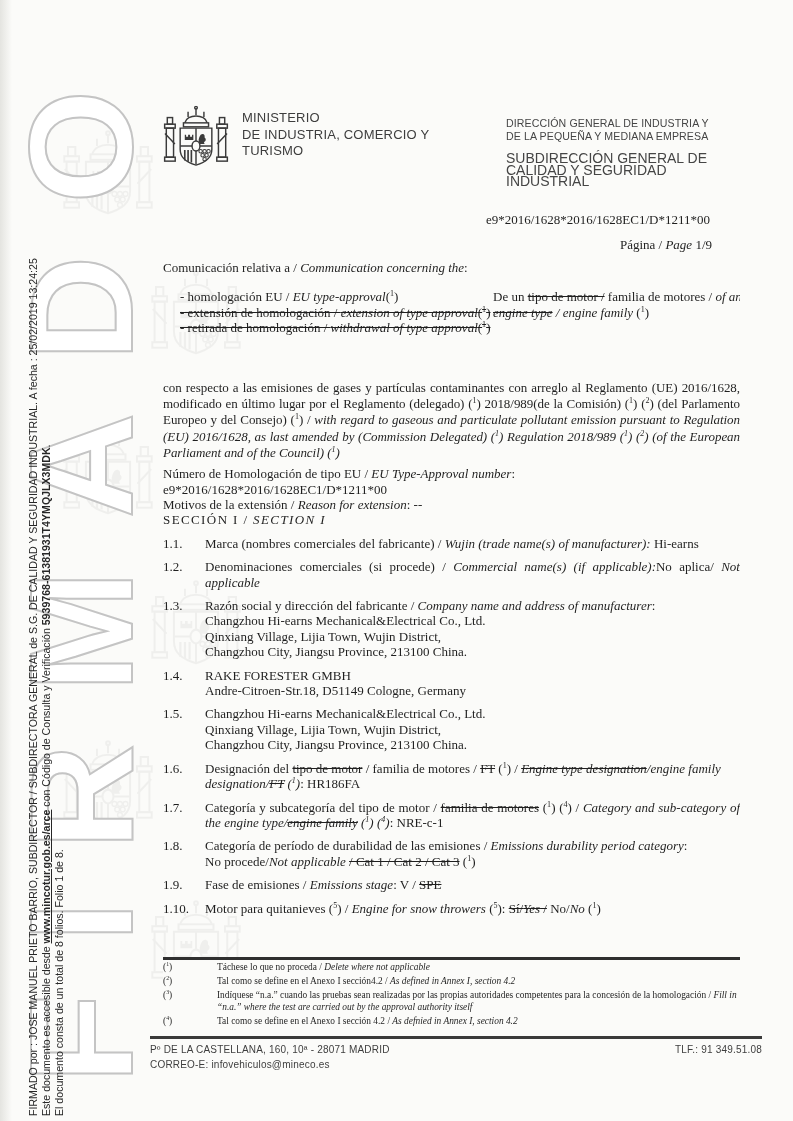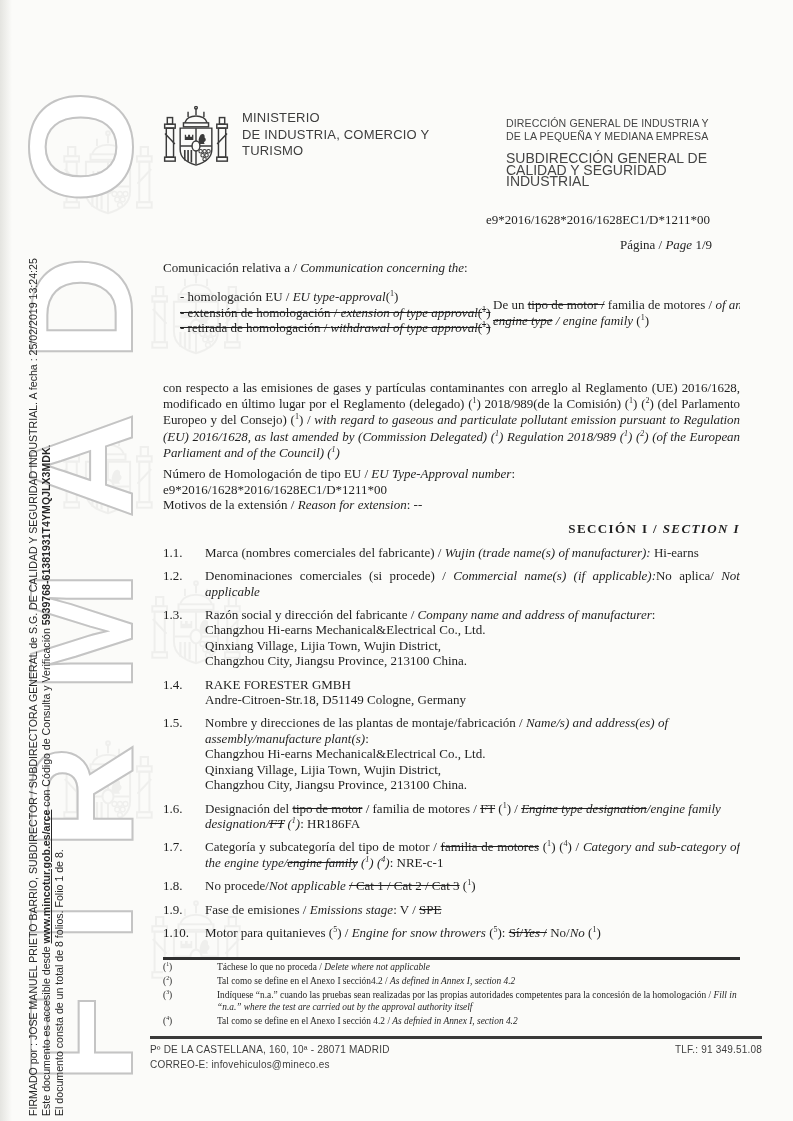--- a/index.html
+++ b/index.html
@@ -30,24 +30,24 @@
     font-size:13px;line-height:16.5px;color:#3d3d3d;letter-spacing:0.2px;}
   .hdr-right{margin-left:auto;width:234px;padding-top:6px;
     font-family:"Liberation Sans",sans-serif;color:#454545;margin-top:8px;}
   .dg{font-size:10.6px;line-height:13px;letter-spacing:0.1px;}
   .sub{margin-top:10px;font-size:14px;line-height:11.5px;}
   .ref{margin-top:24px;text-align:right;padding-right:30px;font-size:13px;}
   .pagenum{margin-top:10px;text-align:right;padding-right:28px;font-size:13px;}
   .lead{margin-top:8px;}
   .options-row{margin-top:13px;position:relative;height:64px;}
   .options{margin-left:17px;line-height:15.8px;white-space:nowrap;}
-  .rnote{position:absolute;left:330px;top:8px;width:250px;line-height:15.8px;}
+  .rnote{position:absolute;left:330px;top:0;width:250px;line-height:15.8px;}
   .regpara{margin-top:27px;text-align:justify;line-height:16.3px;letter-spacing:-0.05px;font-family:Liberation Serif, serif;}
   .apprnum{margin-top:5px;}
-  .sectitle{margin-top:9px;text-align:right;font-weight:bold;letter-spacing:1.4px;}
+  .sectitle{text-align:left;font-weight:normal;letter-spacing:1.4px;}
   .items{margin-top:2px;}
   .item{display:flex;margin-top:8px;}
   .inum{width:42px;flex:none;}
   .ibody{flex:1;}
   .ibody.just{text-align:justify;}
   .it{font-style:italic;}
   .st{text-decoration:line-through;}
   .bo{font-weight:bold;}
   .un{text-decoration:underline;}
   sup{font-size:0.62em;vertical-align:super;line-height:0;}
@@ -202,40 +202,40 @@
         <div class="inum">1.4.</div>
         <div class="ibody">
           <div>RAKE FORESTER GMBH</div>
           <div>Andre-Citroen-Str.18, D51149 Cologne, Germany</div>
         </div>
       </div>
 
       <div class="item">
         <div class="inum">1.5.</div>
         <div class="ibody">
-          <div class="just"><span>Nombre y direcciones de las plantas de montaje/fabricación / </span><span class="it">Name/s) and address(es) of assembly/manufacture plant(s)</span><span>:</span></div>
           <div>Changzhou Hi-earns Mechanical&amp;Electrical Co., Ltd.</div>
           <div>Qinxiang Village, Lijia Town, Wujin District,</div>
           <div>Changzhou City, Jiangsu Province, 213100 China.</div>
         </div>
       </div>
 
       <div class="item">
         <div class="inum">1.6.</div>
         <div class="ibody"><span>Designación del </span><span class="st">tipo de motor</span><span> / familia de motores / </span><span class="st">FT</span><span> (</span><sup>1</sup><span>) / </span><span class="it st">Engine type designation</span><span class="it">/engine family designation/</span><span class="it st">FT</span><span class="it"> (</span><sup class="it">1</sup><span class="it">)</span><span>:  HR186FA</span></div>
       </div>
 
       <div class="item">
         <div class="inum">1.7.</div>
         <div class="ibody just"><span>Categoría y subcategoría del tipo de motor / </span><span class="st">familia de motores</span><span> (</span><sup>1</sup><span>) (</span><sup>4</sup><span>) / </span><span class="it">Category and sub-category of the engine type/</span><span class="it st">engine family</span><span class="it"> (</span><sup class="it">1</sup><span class="it">) (</span><sup class="it">4</sup><span class="it">)</span><span>: NRE-c-1</span></div>
       </div>
 
       <div class="item">
         <div class="inum">1.8.</div>
         <div class="ibody">
+          <div><span>Categoría de período de durabilidad de las emisiones / </span><span class="it">Emissions durability period category</span><span>:</span></div>
           <div><span>No procede/</span><span class="it">Not applicable</span><span> </span><span class="st">/ Cat 1 / Cat 2 / Cat 3</span><span> (</span><sup>1</sup><span>)</span></div>
         </div>
       </div>
 
       <div class="item">
         <div class="inum">1.9.</div>
         <div class="ibody"><span>Fase de emisiones / </span><span class="it">Emissions stage</span><span>: V / </span><span class="st">SPE</span></div>
       </div>
 
       <div class="item">

